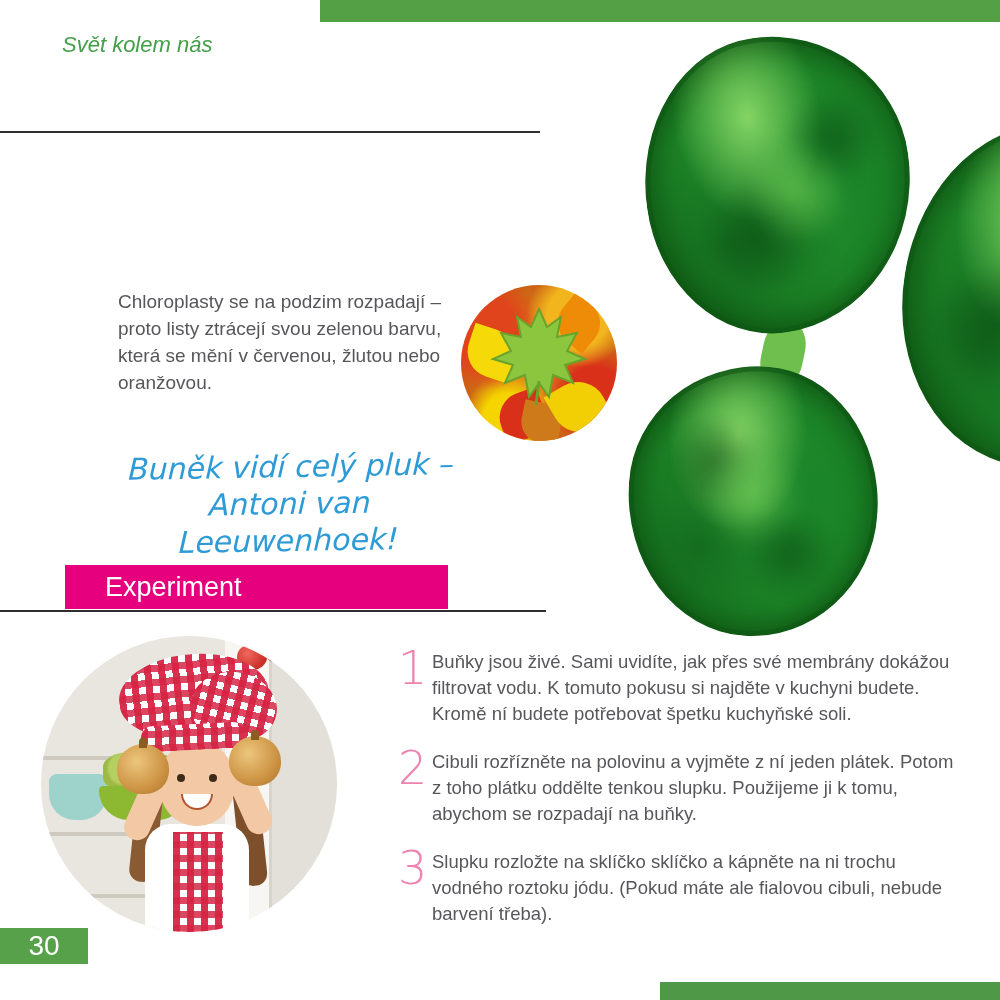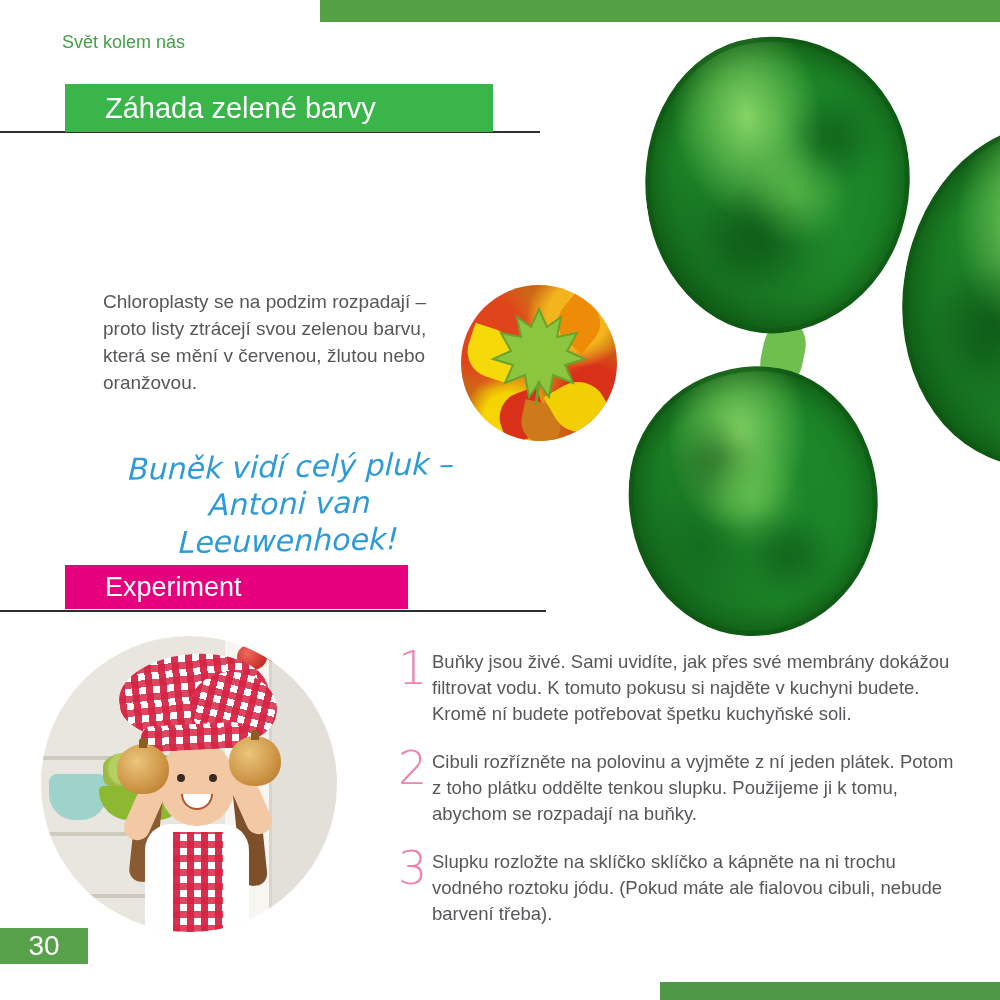--- a/index.html
+++ b/index.html
@@ -4,38 +4,38 @@
 <style>
   html,body{margin:0;padding:0;background:#fff;}
   .page{position:relative;width:1000px;height:1000px;background:#ffffff;overflow:hidden;
         font-family:"Liberation Sans",sans-serif;}
 
   
   .top-bar{position:absolute;left:320px;top:0;width:680px;height:22px;background:#53a045;}
   .bottom-bar{position:absolute;left:660px;top:982px;width:340px;height:18px;background:#4f9847;}
 
   
-  .series-label{position:absolute;left:62px;top:32px;color:#44a048;font-size:18px;}
+  .series-label{position:absolute;left:62px;top:32px;font-style:italic;color:#44a048;font-size:22px;}
 
   
   .rule{position:absolute;height:2px;background:#2e2e2e;}
   .rule1{left:0;top:131px;width:540px;}
   .rule2{left:0;top:610px;width:546px;}
 
   
   .banner{position:absolute;display:flex;align-items:center;color:#fff;}
   .banner-green{left:65px;top:84px;width:428px;height:48px;background:#3ab54a;
                 padding-left:40px;font-size:29px;box-sizing:border-box;}
-  .banner-pink{left:65px;top:565px;width:343px;height:44px;background:#e6007e;
+  .banner-pink{left:65px;top:565px;width:383px;height:44px;background:#e6007e;
                padding-left:40px;font-size:27px;box-sizing:border-box;}
 
   
   .para{position:absolute;color:#57575b;font-size:19px;line-height:27px;}
   .para1{left:103px;top:153px;width:505px;}
-  .para2{left:103px;top:288px;width:352px;}
+  .para2{left:118px;top:288px;width:352px;}
 
   
   .quote{position:absolute;left:120px;top:448px;width:340px;text-align:center;
          color:#2e9bd6;font-size:30px;line-height:37px;font-style:italic;
          font-family:"DejaVu Sans",sans-serif;transform:rotate(-1deg) skewX(-3deg);}
 
   
   .step{position:absolute;left:398px;width:560px;display:flex;align-items:flex-start;}
   .step1{top:645px;} .step2{top:745px;} .step3{top:845px;}
   .step-num{width:34px;flex:0 0 34px;color:#ee82b0;font-size:46px;line-height:46px;
@@ -118,23 +118,20 @@
 </head>
 <body>
 
 <div class="page">
 
   <div class="top-bar"></div>
 
   <div class="series-label">Svět kolem nás</div>
 
   <div class="rule rule1"></div>
-  <div class="banner banner-green">
-    <span>Záhada zelené barvy</span>
-  </div>
 
   <div class="para para2">Chloroplasty se na podzim rozpadají – proto listy ztrácejí svou zelenou barvu, která se mění v červenou, žlutou nebo oranžovou.</div>
 
   <div class="leaves-circle">
     <div class="leaf leaf-y1"></div>
     <div class="leaf leaf-o1"></div>
     <div class="leaf leaf-r1"></div>
     <div class="leaf leaf-o2"></div>
     <div class="leaf leaf-y2"></div>
     <svg class="maple-svg" viewBox="0 0 100 100">

